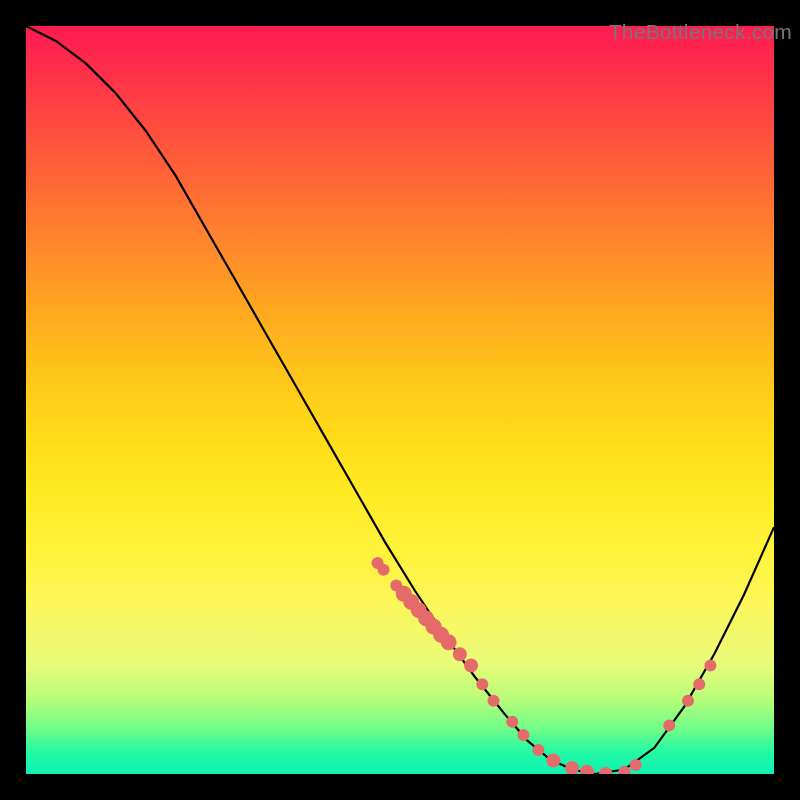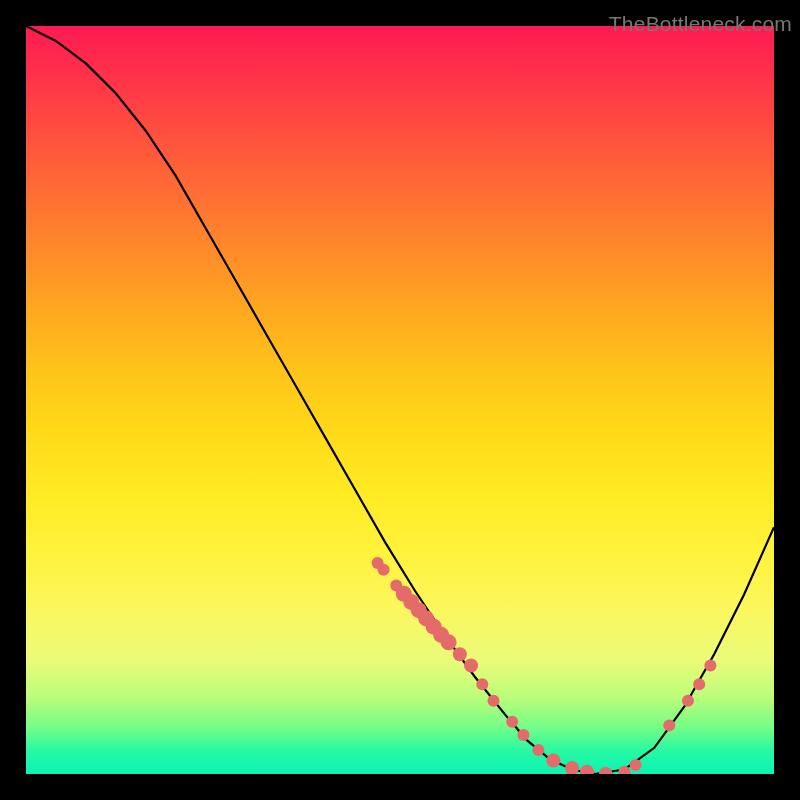--- a/index.html
+++ b/index.html
@@ -57,21 +57,21 @@
   .curve {
     fill: none;
     stroke: #000;
     stroke-width: 2.2;
   }
   .marker {
     fill: #e46b69;
   }
   .watermark {
     position: absolute;
-    top: 12px;
+    top: 20px;
     right: 8px;
     color: #777;
     font-size: 21px;
     font-weight: 500;
     letter-spacing: 0.2px;
     pointer-events: none;
     user-select: none;
   }
 </style>
 </head>

